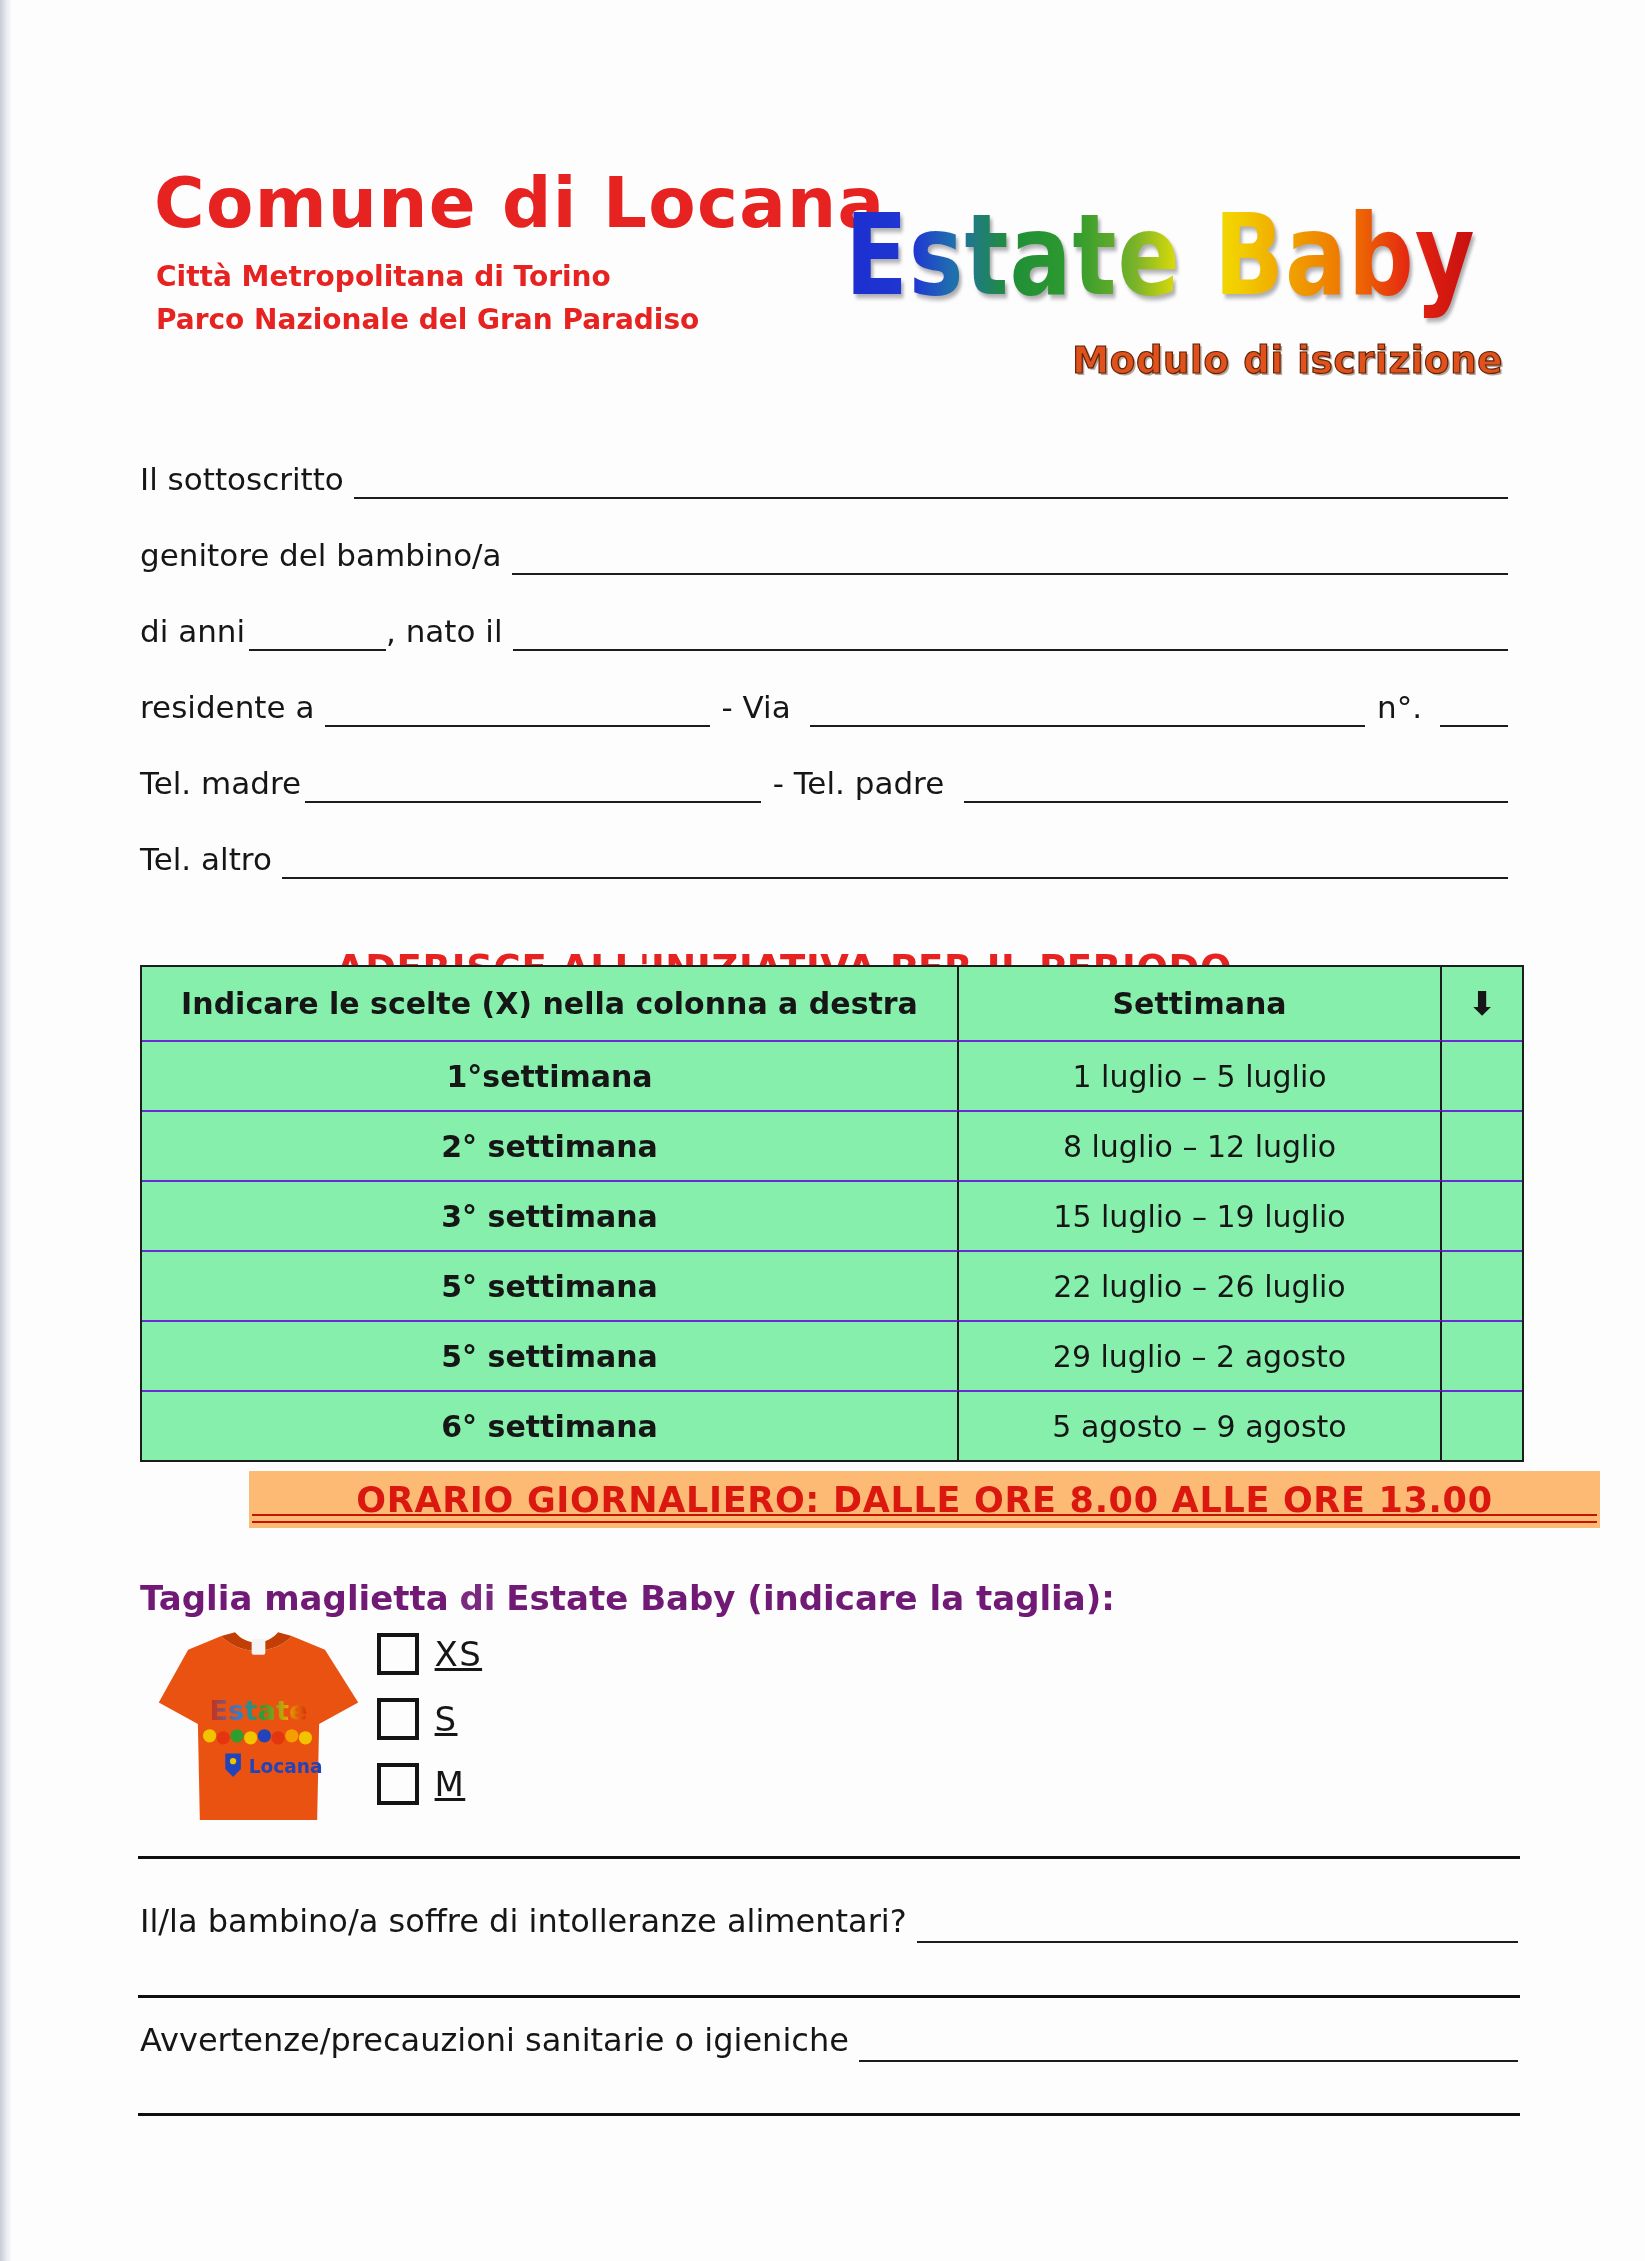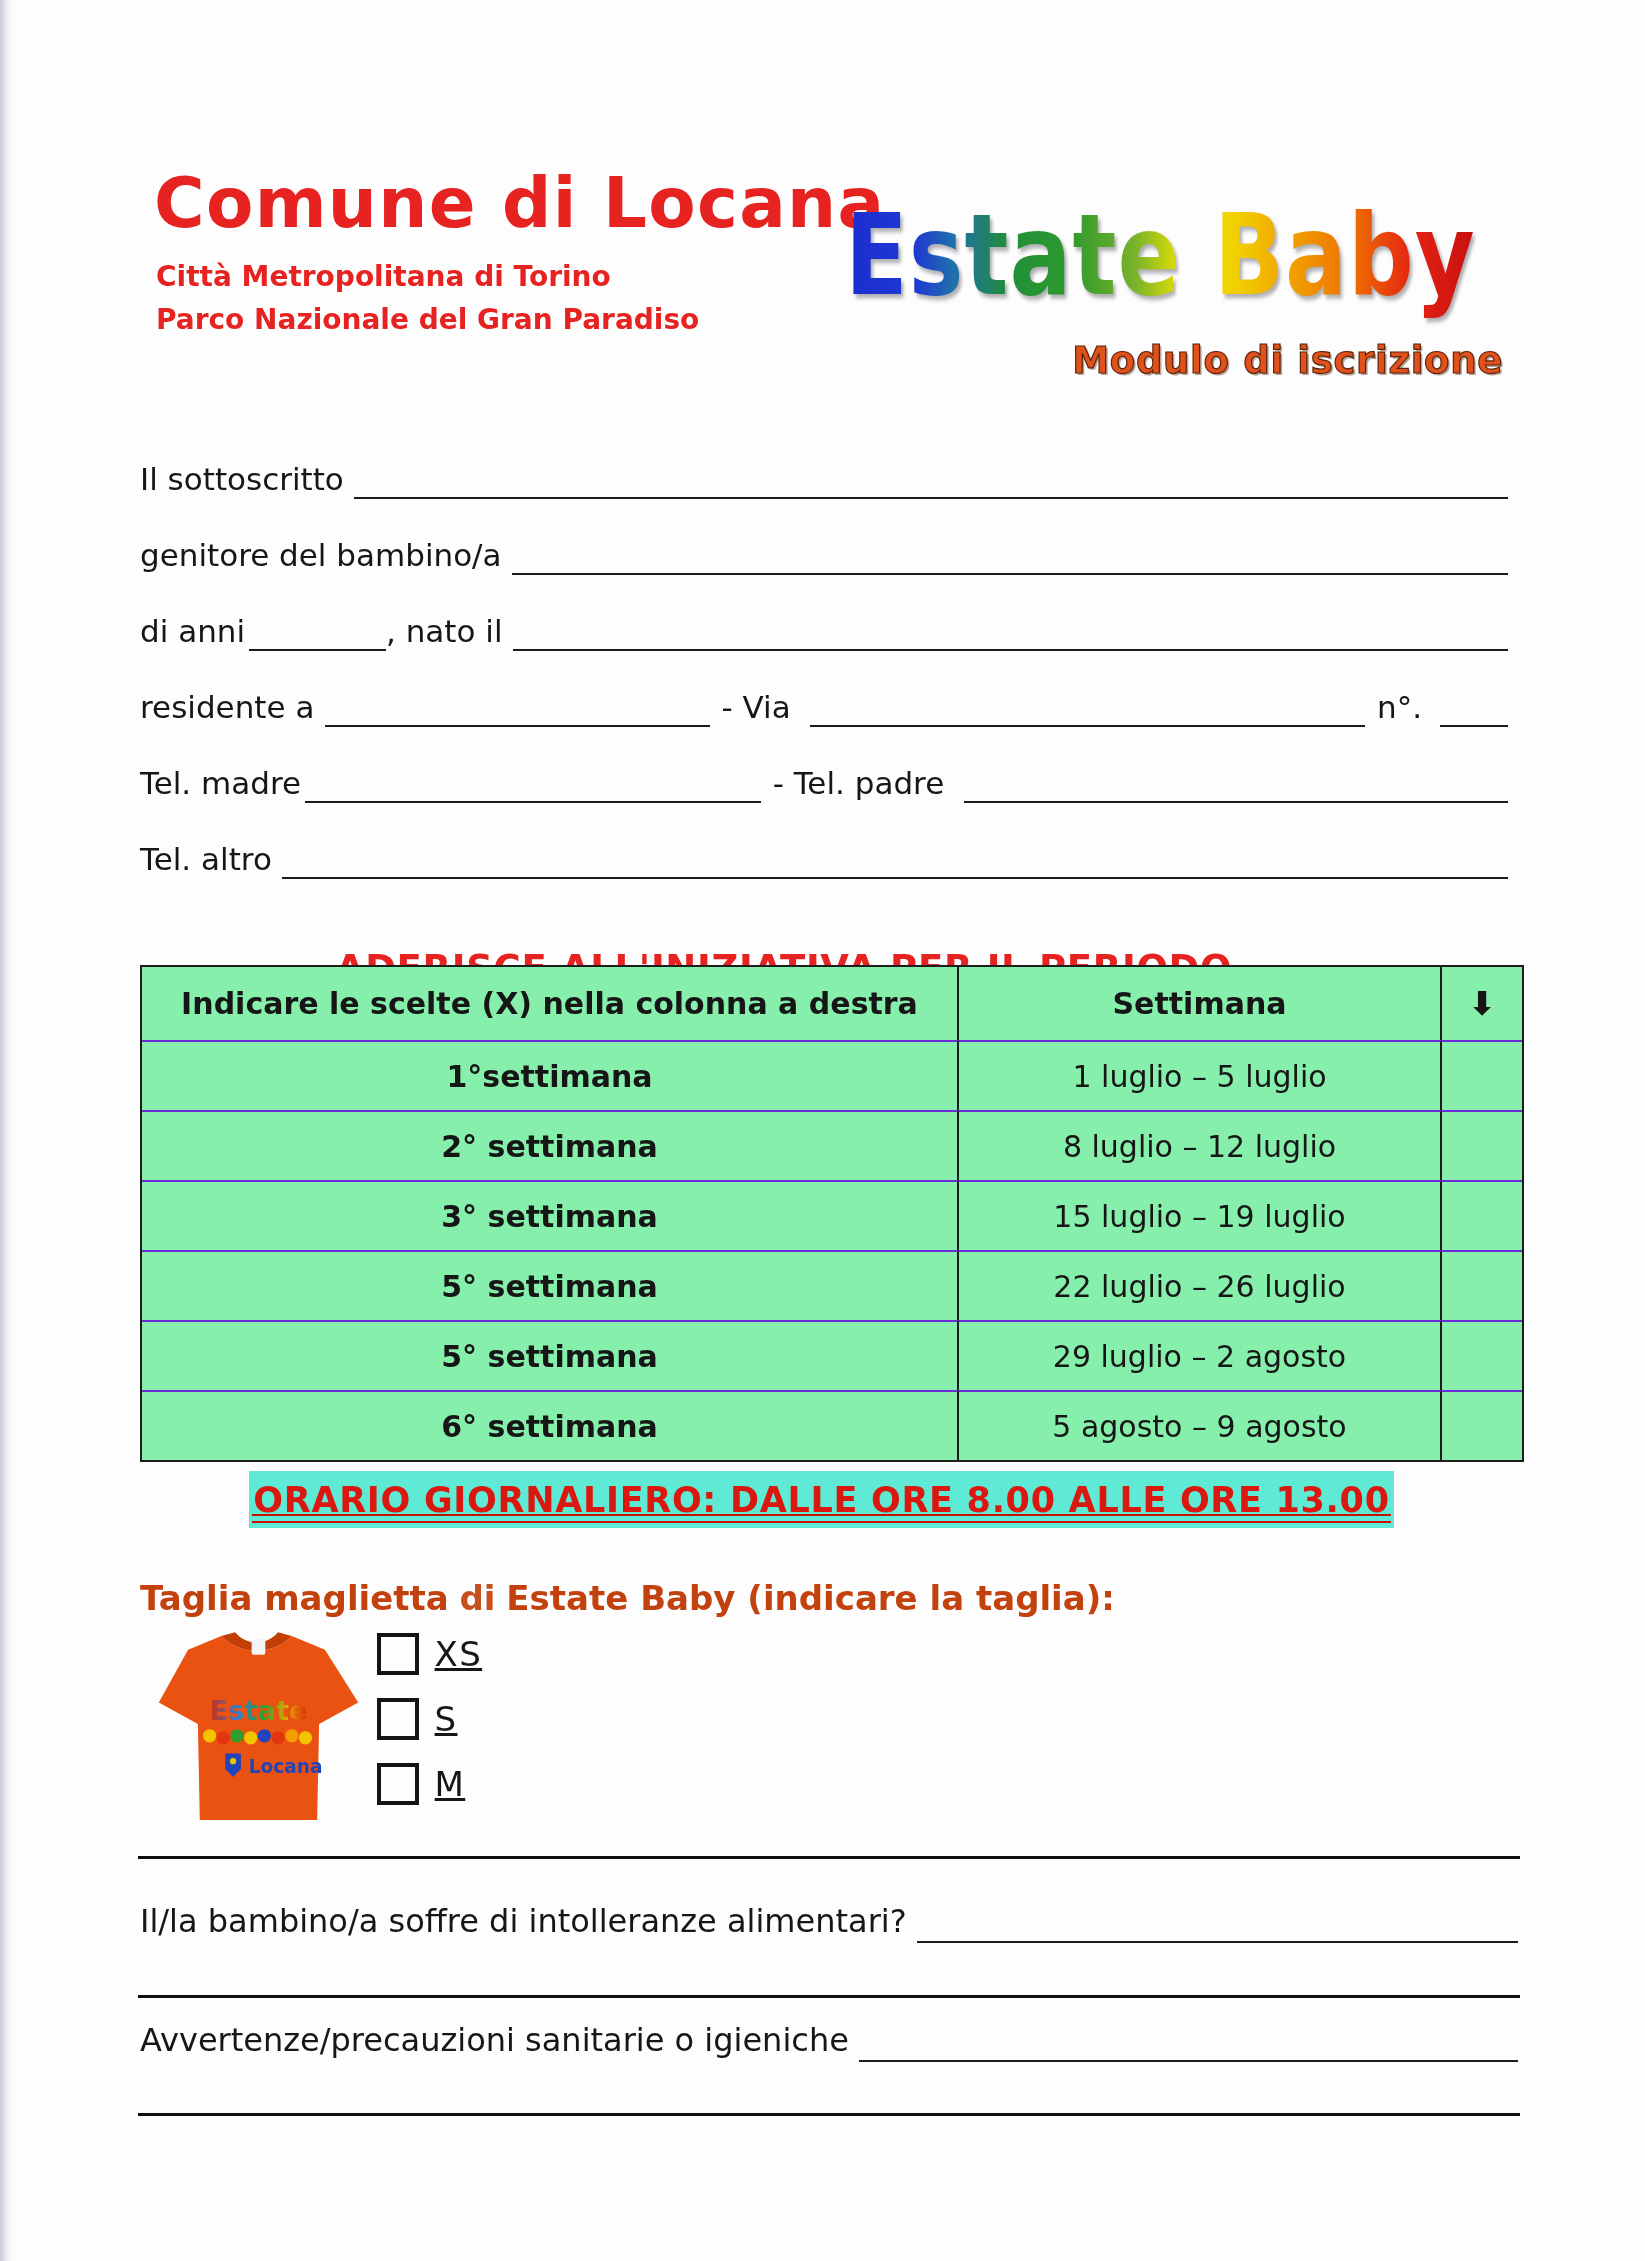--- a/index.html
+++ b/index.html
@@ -76,33 +76,33 @@
     display:flex; align-items:center; justify-content:center;
     font-size:30px; border-right:2px solid #1d1d1d; border-top:2px solid #6d28d9;
     height:68px; text-align:center;
   }
   .ptable .cell:nth-child(-n+3){ border-top:none; height:73px; }
   .ptable .cell:nth-child(3n){ border-right:none; }
   .ptable .week { font-weight:bold; }
   .ptable .arrow { font-size:33px; font-weight:bold; }
 
   .orario-bar {
-    position:absolute; left:249px; top:1471px; width:1145px; height:57px;
-    background:#5eead4; display:flex; align-items:center; justify-content:center;
+    position:absolute; left:249px; top:1471px; width:1351px; height:57px;
+    background:#fdba74; display:flex; align-items:center; justify-content:center;
   }
   .orario-bar::after {
     content:""; position:absolute; left:3.3px; right:3.3px; bottom:4.6px; height:5.2px;
     border-top:2px solid #c41400; border-bottom:2px solid #c41400;
   }
   .orario-text {
     font-size:35px; font-weight:bold; color:#da1810; white-space:nowrap; letter-spacing:0.7px;
   }
 
   
-  .taglia { position:absolute; left:140px; top:1578px; font-size:34px; color:#c2410c; white-space:nowrap; }
+  .taglia { position:absolute; left:140px; top:1578px; font-size:34px; color:#701a75; white-space:nowrap; }
   .taglia .b { font-weight:bold; }
   .taglia .n { font-weight:bold; opacity:.92; }
   .tshirt { position:absolute; left:149px; top:1630px; width:219px; height:196px; }
   .sizes { position:absolute; left:377px; top:1621px; }
   .size-row { display:flex; align-items:center; height:65px;text-decoration:underline; }
   .cbox { width:34px; height:34px; border:4.6px solid #141414; background:transparent; margin-right:15.6px; }
   .size-lbl { font-size:34px; letter-spacing:1.3px; }
 
   
   .sep { position:absolute; left:138px; width:1382px; border-top:3.9px solid #0f0f0f; }

